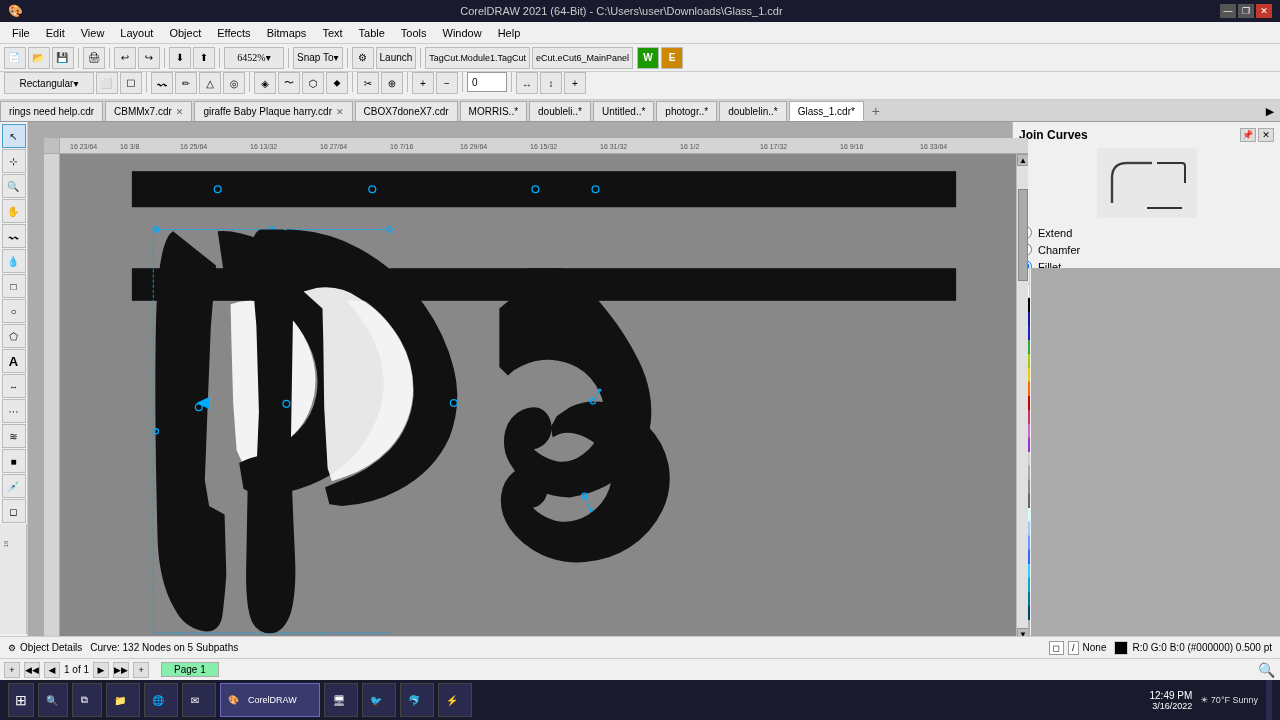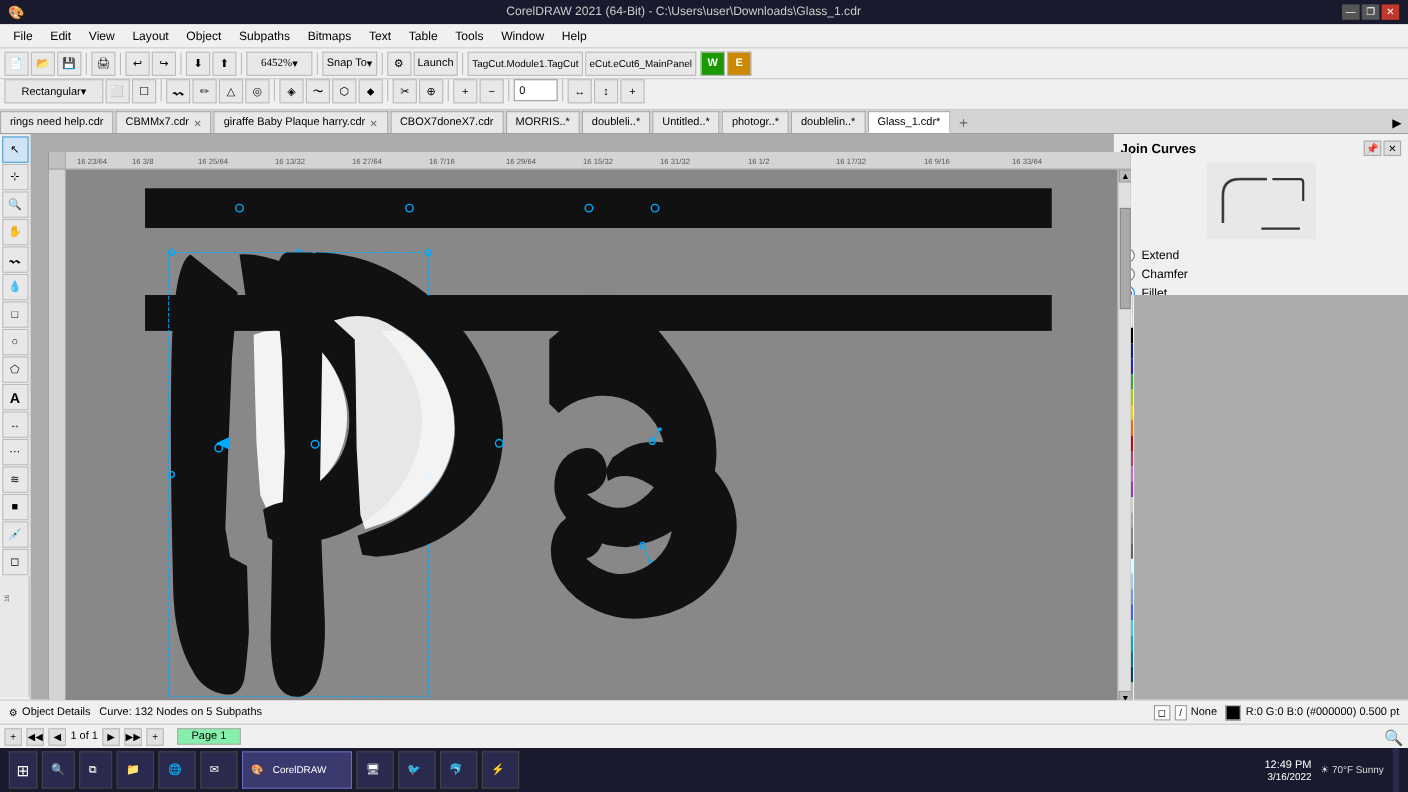--- a/index.html
+++ b/index.html
@@ -140,21 +140,21 @@
     <button class="win-btn close">✕</button>
   </div>
 </div>
 
 <div id="menubar">
   <div class="menu-item">File</div>
   <div class="menu-item">Edit</div>
   <div class="menu-item">View</div>
   <div class="menu-item">Layout</div>
   <div class="menu-item">Object</div>
-  <div class="menu-item">Subpaths</div>
+  <div class="menu-item">Effects</div>
   <div class="menu-item">Bitmaps</div>
   <div class="menu-item">Text</div>
   <div class="menu-item">Table</div>
   <div class="menu-item">Tools</div>
   <div class="menu-item">Window</div>
   <div class="menu-item">Help</div>
 </div>
 
 <div id="toolbar1">
 

